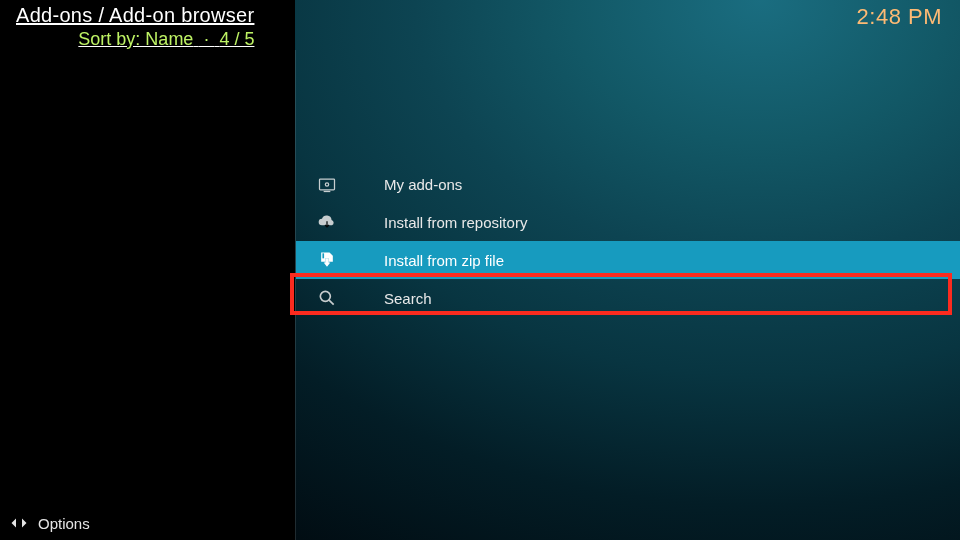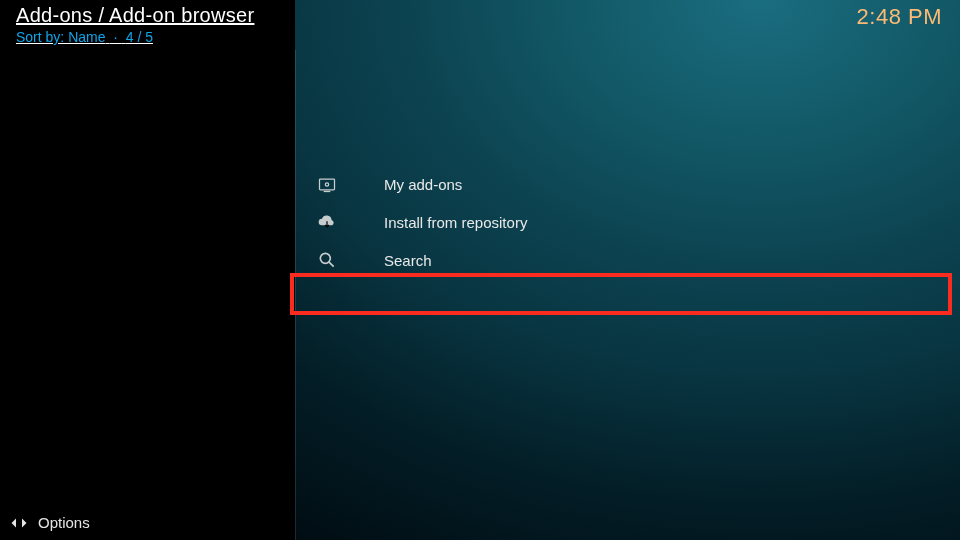--- a/index.html
+++ b/index.html
@@ -38,23 +38,24 @@
     color: #fff;
     z-index: 5;
     text-decoration: underline;
   }
   .header .breadcrumb {
     font-size: 20px;
     font-weight: 400;
     letter-spacing: 0.3px;
   }
   .header .subline {
-    font-size: 14px;
-    color: #0ea5e9;
+    font-size: 18px;
+    color: #bef264;
     margin-top: 2px;
+    text-align: right;
   }
   .clock {
     position: absolute;
     right: 18px;
     top: 4px;
     color: #fdba74;
     font-size: 22px;
     font-weight: 300;
     letter-spacing: 0.5px;
     z-index: 5;
@@ -106,21 +107,21 @@
     height: 42px;
     border: 4px solid #fb2b1f;
     z-index: 10;
     pointer-events: none;
   }
   .footer {
     position: absolute;
     left: 10px;
     bottom: 8px;
     display: flex;
-    align-items: flex-start;
+    align-items: center;
     color: #e4e4e4;
     font-size: 15px;
     z-index: 5;
   }
   .footer .icon {
     width: 18px; height: 18px;
     margin-right: 10px;
     display: flex; align-items: center; justify-content: center;
   }
 </style>
@@ -177,20 +178,30 @@
   <div class="menu-item">
     <span class="icon">
       <svg viewBox="0 0 24 24" width="20" height="20" fill="#e9e9e9">
         <path d="M6 16a4 4 0 010-8 6 6 0 0111.5 1.5A3.5 3.5 0 0118 16H6z"></path>
         <path d="M12 11v7m0 0l-2.5-2.5M12 18l2.5-2.5" stroke="#000" stroke-width="1.5" fill="none"></path>
       </svg>
     </span>
     <span>Install from repository</span>
   </div>
 
+  <div class="menu-item selected">
+    <span class="icon">
+      <svg viewBox="0 0 24 24" width="20" height="20" fill="#fff">
+        <path d="M5 3h10l4 4v7h-5v-4h-4v4H5z"></path>
+        <path d="M10 10h4v5h2l-4 5-4-5h2z"></path>
+        <rect x="6.5" y="4" width="2" height="6" fill="#179bbf"></rect>
+      </svg>
+    </span>
+    <span>Install from zip file</span>
+  </div>
 
   <div class="menu-item">
     <span class="icon">
       <svg viewBox="0 0 24 24" width="20" height="20" fill="none" stroke="#e9e9e9" stroke-width="2">
         <circle cx="10" cy="10" r="6"></circle>
         <path d="M20 20l-5.5-5.5"></path>
       </svg>
     </span>
     <span>Search</span>
   </div>

